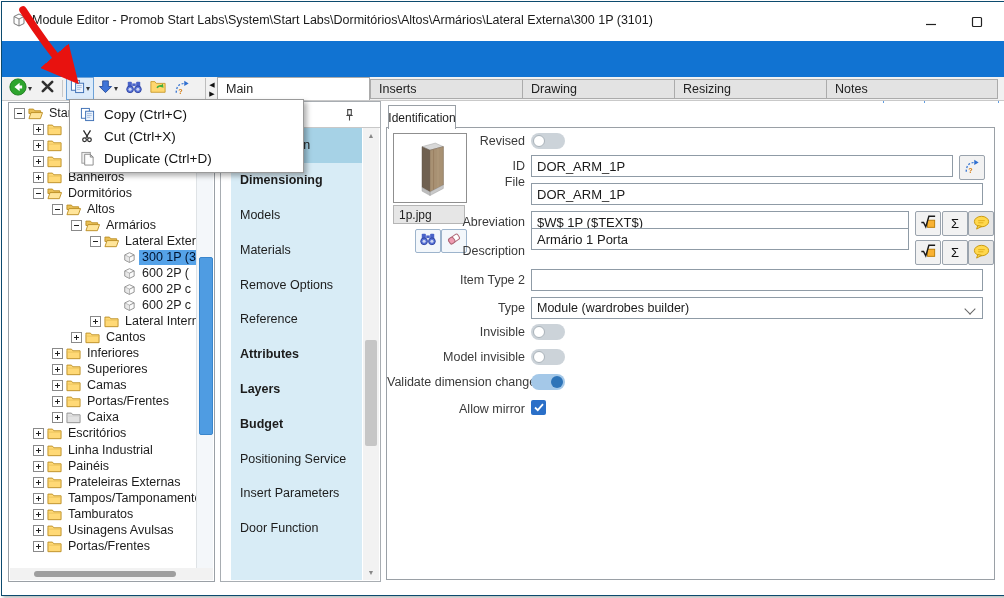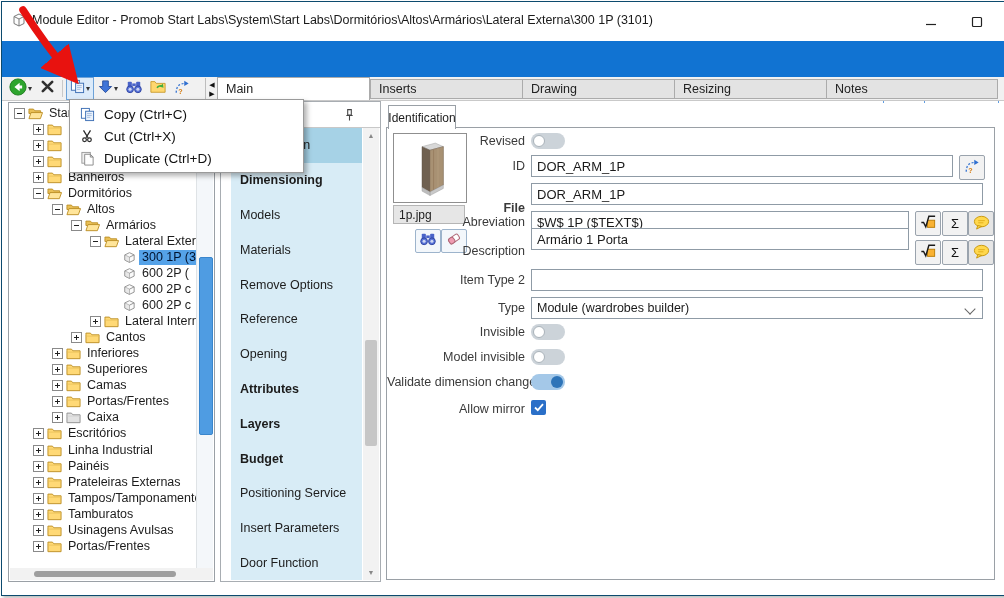--- a/index.html
+++ b/index.html
@@ -569,21 +569,20 @@
             </svg>
       </span>
     </div>
     <div class="sections-list" id="sections-list">
           <div class="section-item selected">Identification</div>
           <div class="section-item bold">Dimensioning</div>
           <div class="section-item">Models</div>
           <div class="section-item">Materials</div>
           <div class="section-item">Remove Options</div>
           <div class="section-item">Reference</div>
-          <div class="section-item">Opening</div>
           <div class="section-item bold">Attributes</div>
           <div class="section-item bold">Layers</div>
           <div class="section-item bold">Budget</div>
           <div class="section-item">Positioning Service</div>
           <div class="section-item">Insert Parameters</div>
           <div class="section-item">Door Function</div>
         </div>
     <div class="sec-scroll">
       <div class="sec-arrow" style="top:0;">▲</div>
       <div class="sec-thumb"></div>
@@ -635,21 +634,21 @@
     <div class="flabel" style="top:31px;">ID</div>
     <input class="field" style="left: 144px; top: 27px; width: 422px;" readonly="" value="DOR_ARM_1P">
     <div class="fbtn" style="left:572px;top:27px;">
       <span><svg width="16" height="16" viewBox="0 0 18 18">
               <path d="M2.5 15.5 C2.5 7.5 7 5 12 5" fill="none" stroke="#2f6fd0" stroke-width="1.4" stroke-dasharray="2.2 2"></path>
               <path d="M11.5 2 L16.5 5 L11.5 8 Z" fill="#2f6fd0"></path>
               <text x="4.8" y="17" font-size="8" fill="#d4780a" font-weight="bold" font-family="Liberation Sans,sans-serif">?</text>
             </svg></span>
     </div>
 
-    <div class="flabel" style="top:73px;font-weight:bold;">File</div>
+    <div class="flabel" style="top:47px;">File</div>
     <input class="field" style="left: 144px; top: 55px; width: 452px;" readonly="" value="DOR_ARM_1P">
 
     <div class="flabel" style="top:87px;">Abreviation</div>
     <input class="field" style="left: 144px; top: 83px; width: 378px;" readonly="" value="$W$ 1P ($TEXT$)">
     <div class="fbtn" style="left:528px;top:83px;">
       <span><svg width="16" height="16" viewBox="0 0 18 18">
               <rect x="8.5" y="7" width="8" height="8" fill="#f9b233" stroke="#b87a00"></rect>
               <path d="M1.5 9.5 H4 L6.5 14.5 L10 2.5 H17" fill="none" stroke="#1a1a1a" stroke-width="1.6"></path>
             </svg></span>
     </div>

